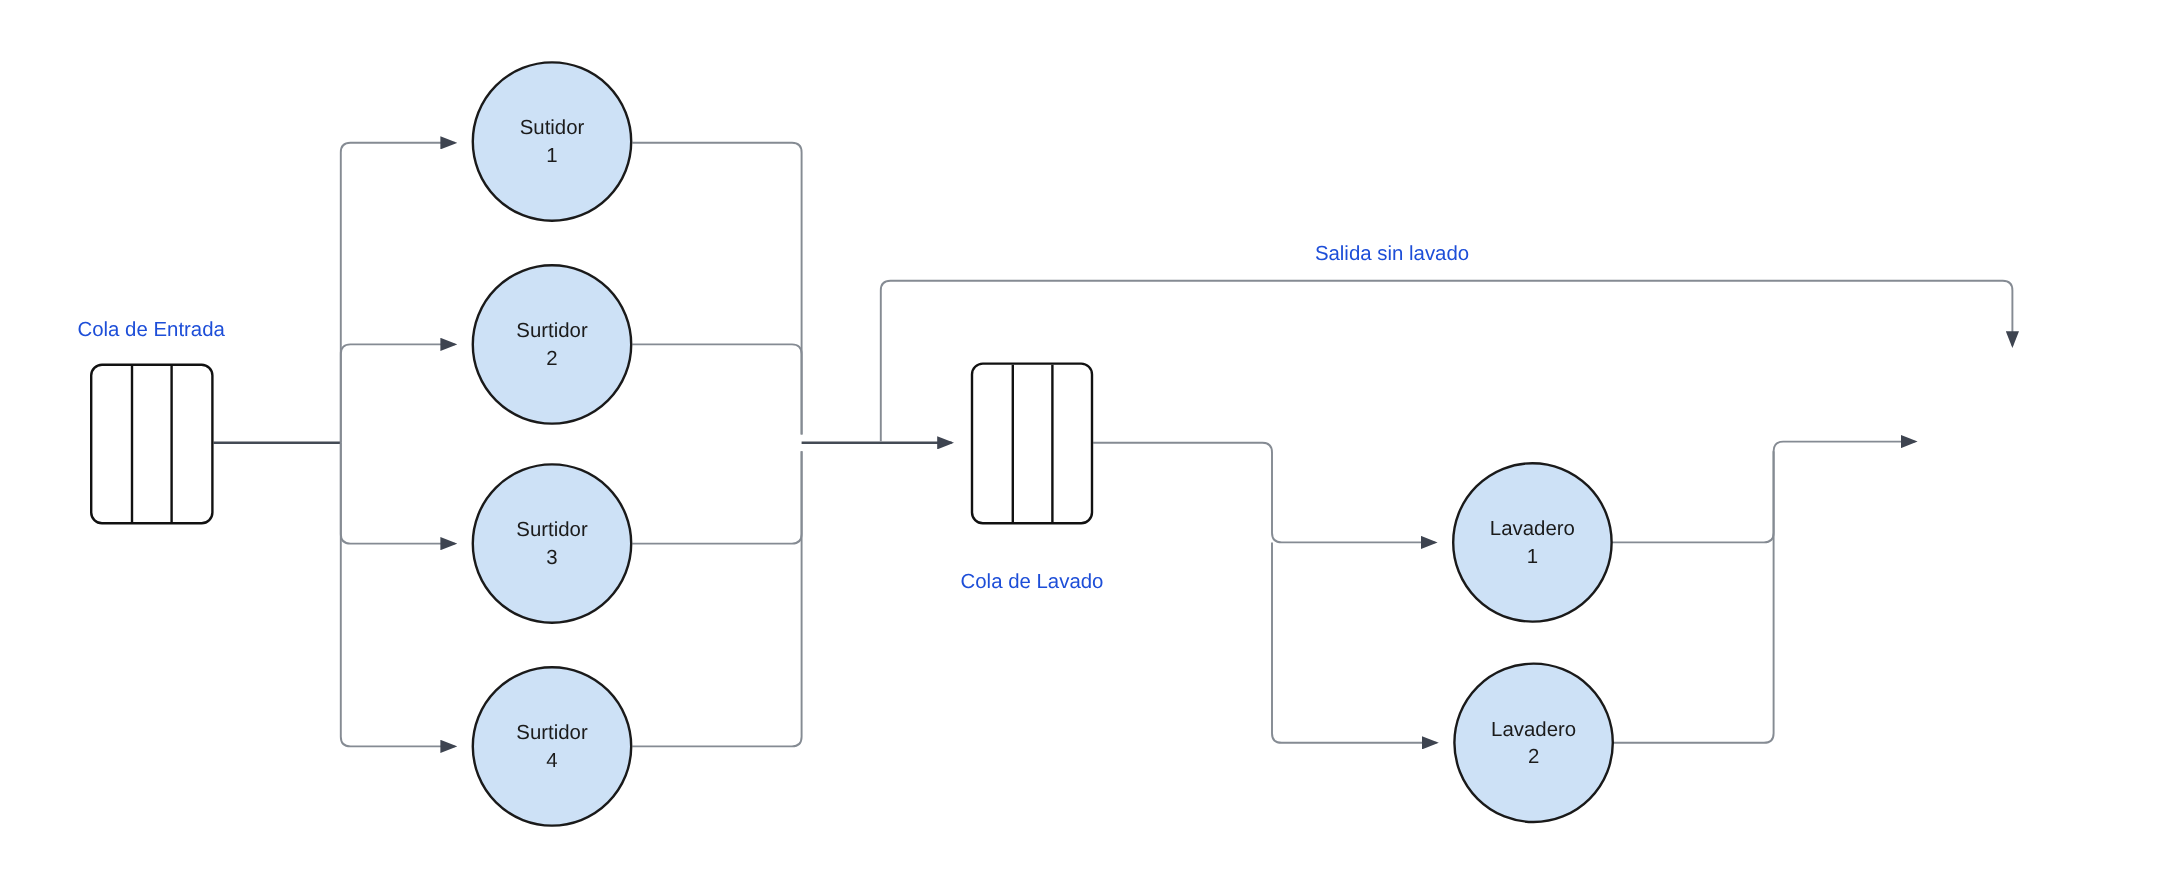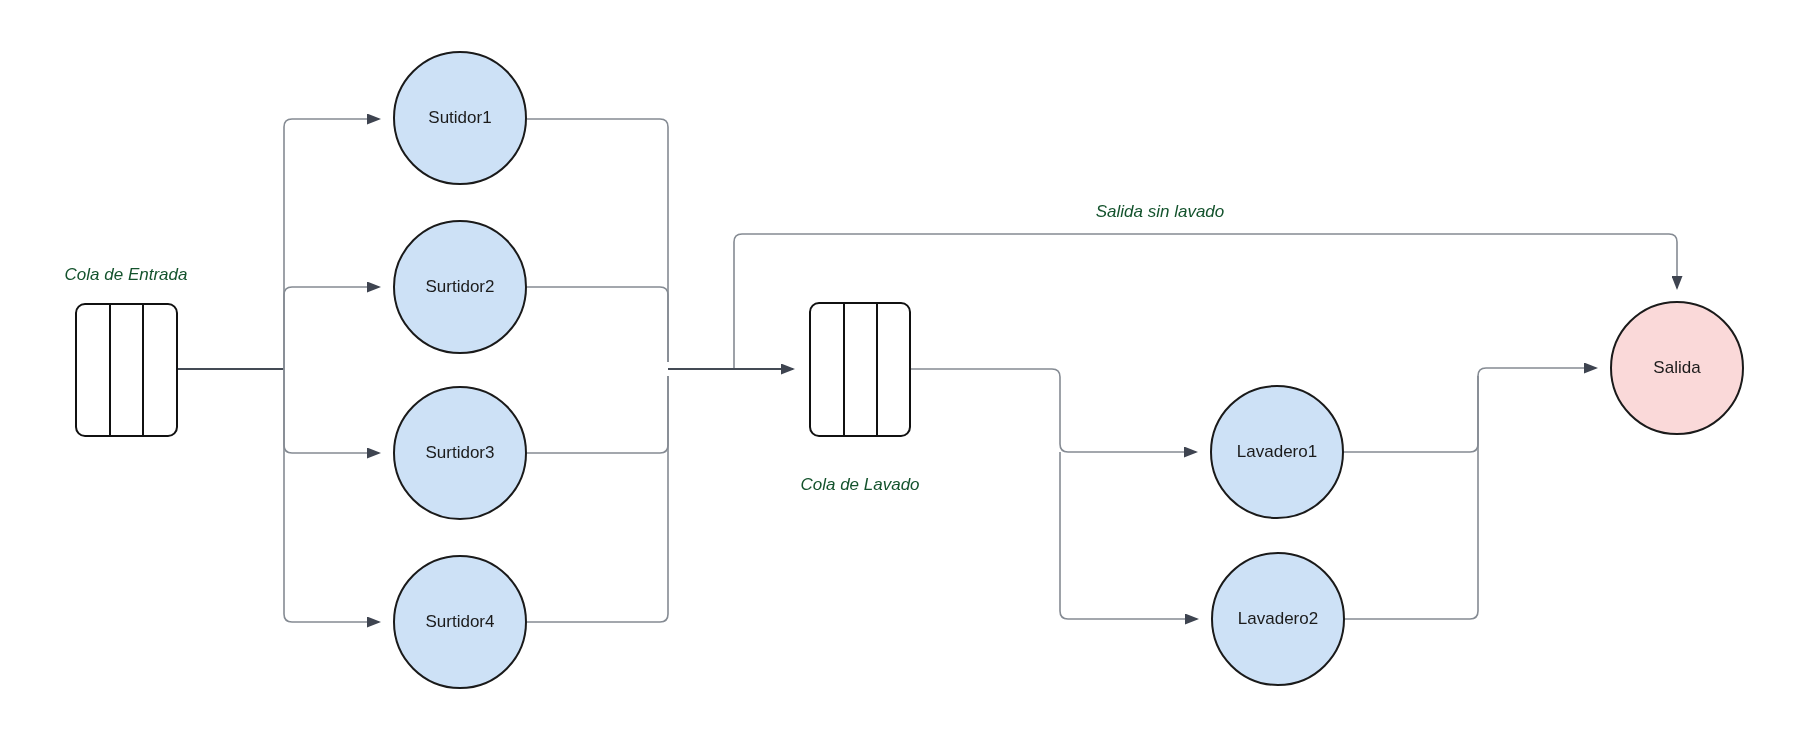--- a/index.html
+++ b/index.html
@@ -4,34 +4,34 @@
 <style>
   html,body{margin:0;padding:0;background:#ffffff;}
   #canvas{
     position:relative;width:1800px;height:732px;background:#ffffff;overflow:hidden;
     font-family:"Liberation Sans",sans-serif;color:#1b1b1b;
   }
   svg.edges{position:absolute;left:0;top:0;pointer-events:none;}
   .node-circle{
     position:absolute;width:134px;height:134px;border-radius:50%;
     border:2px solid #1a1a1a;box-sizing:border-box;
-    display:flex;flex-direction:row;align-items:center;justify-content:center;
+    display:flex;flex-direction:column;align-items:center;justify-content:center;
     font-size:17px;line-height:1.38;text-align:center;
   }
   .blue{background:#cde1f6;}
   .pink{background:#fad9d9;}
   .queue{
     position:absolute;border:2px solid #111111;border-radius:10px;background:#ffffff;
     box-sizing:border-box;
   }
   .queue .divider{
     position:absolute;top:-0px;bottom:0;width:2px;background:#111111;height:100%;
   }
   .float-label{
-    position:absolute;font-size:17px;text-align:center;color:#14532d;white-space:nowrap;font-style:italic;
+    position:absolute;font-size:17px;text-align:center;color:#1d4ed8;white-space:nowrap;
   }
 </style>
 </head>
 <body>
 
 <div id="canvas">
 
   <svg class="edges" width="1800" height="732" viewBox="0 0 1800 732">
     <defs>
       <marker id="arr" markerWidth="14" markerHeight="11" refX="12" refY="5.5" orient="auto" markerUnits="userSpaceOnUse">
@@ -95,17 +95,14 @@
 
   <div class="node-circle blue" style="left:1210px;top:385px;">
     <span>Lavadero</span>
     <span>1</span>
   </div>
   <div class="node-circle blue" style="left:1211px;top:552px;">
     <span>Lavadero</span>
     <span>2</span>
   </div>
 
-  <div class="node-circle pink" style="left:1610px;top:301px;">
-    <span>Salida</span>
-  </div>
 
 </div>
 
 </body></html>

